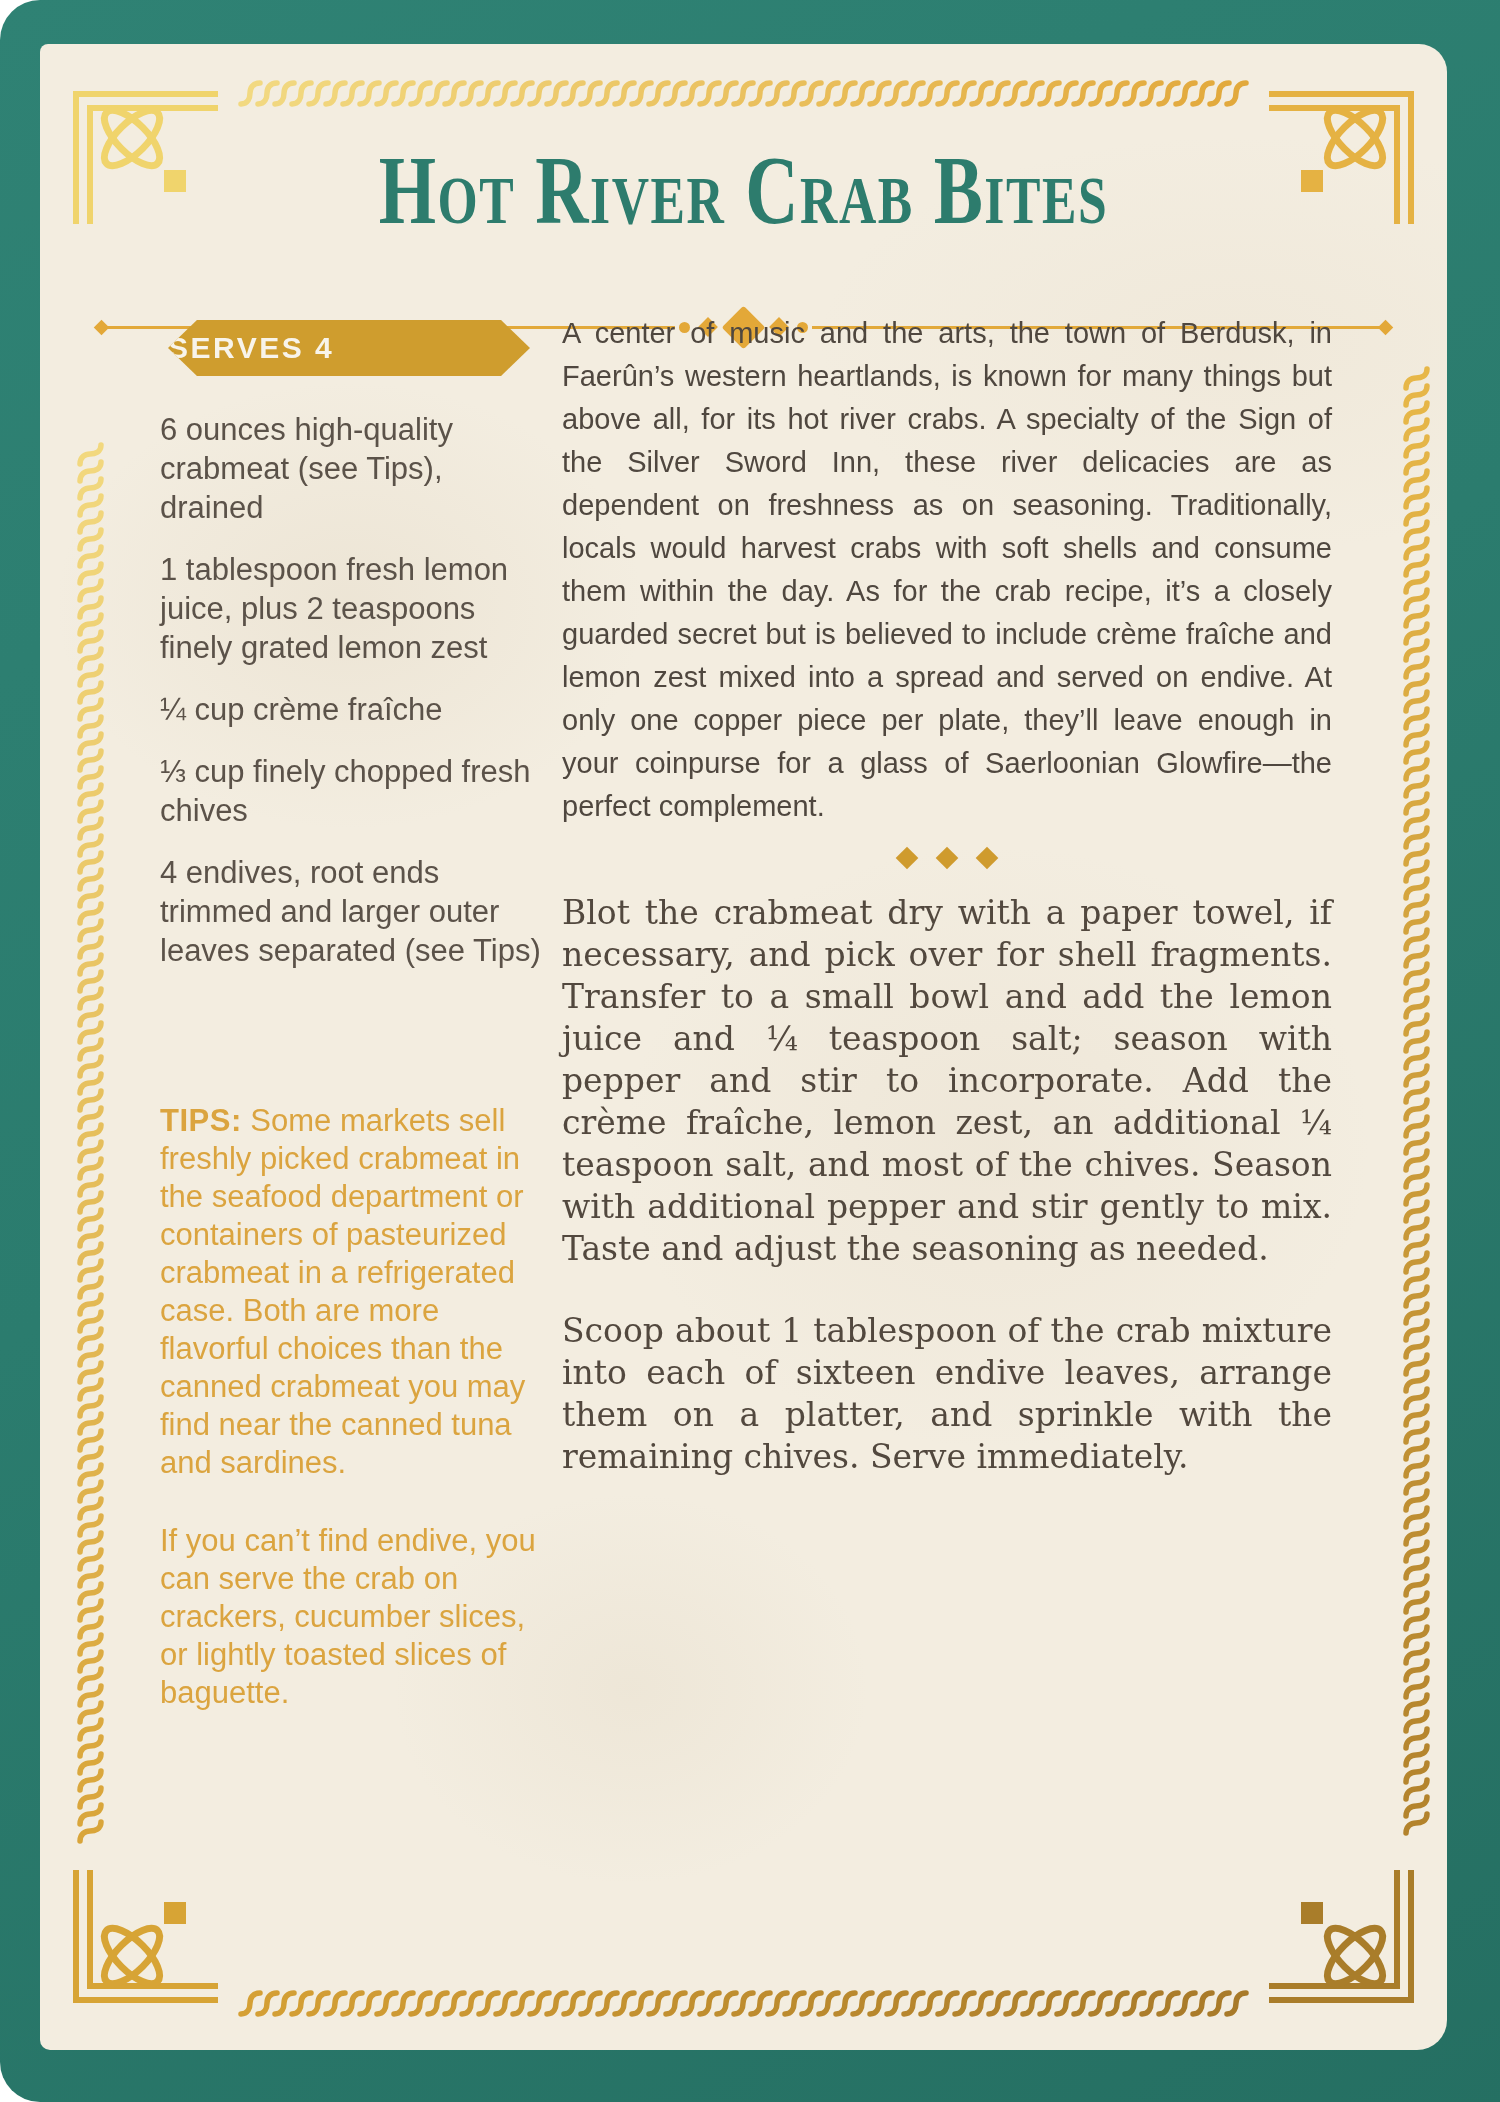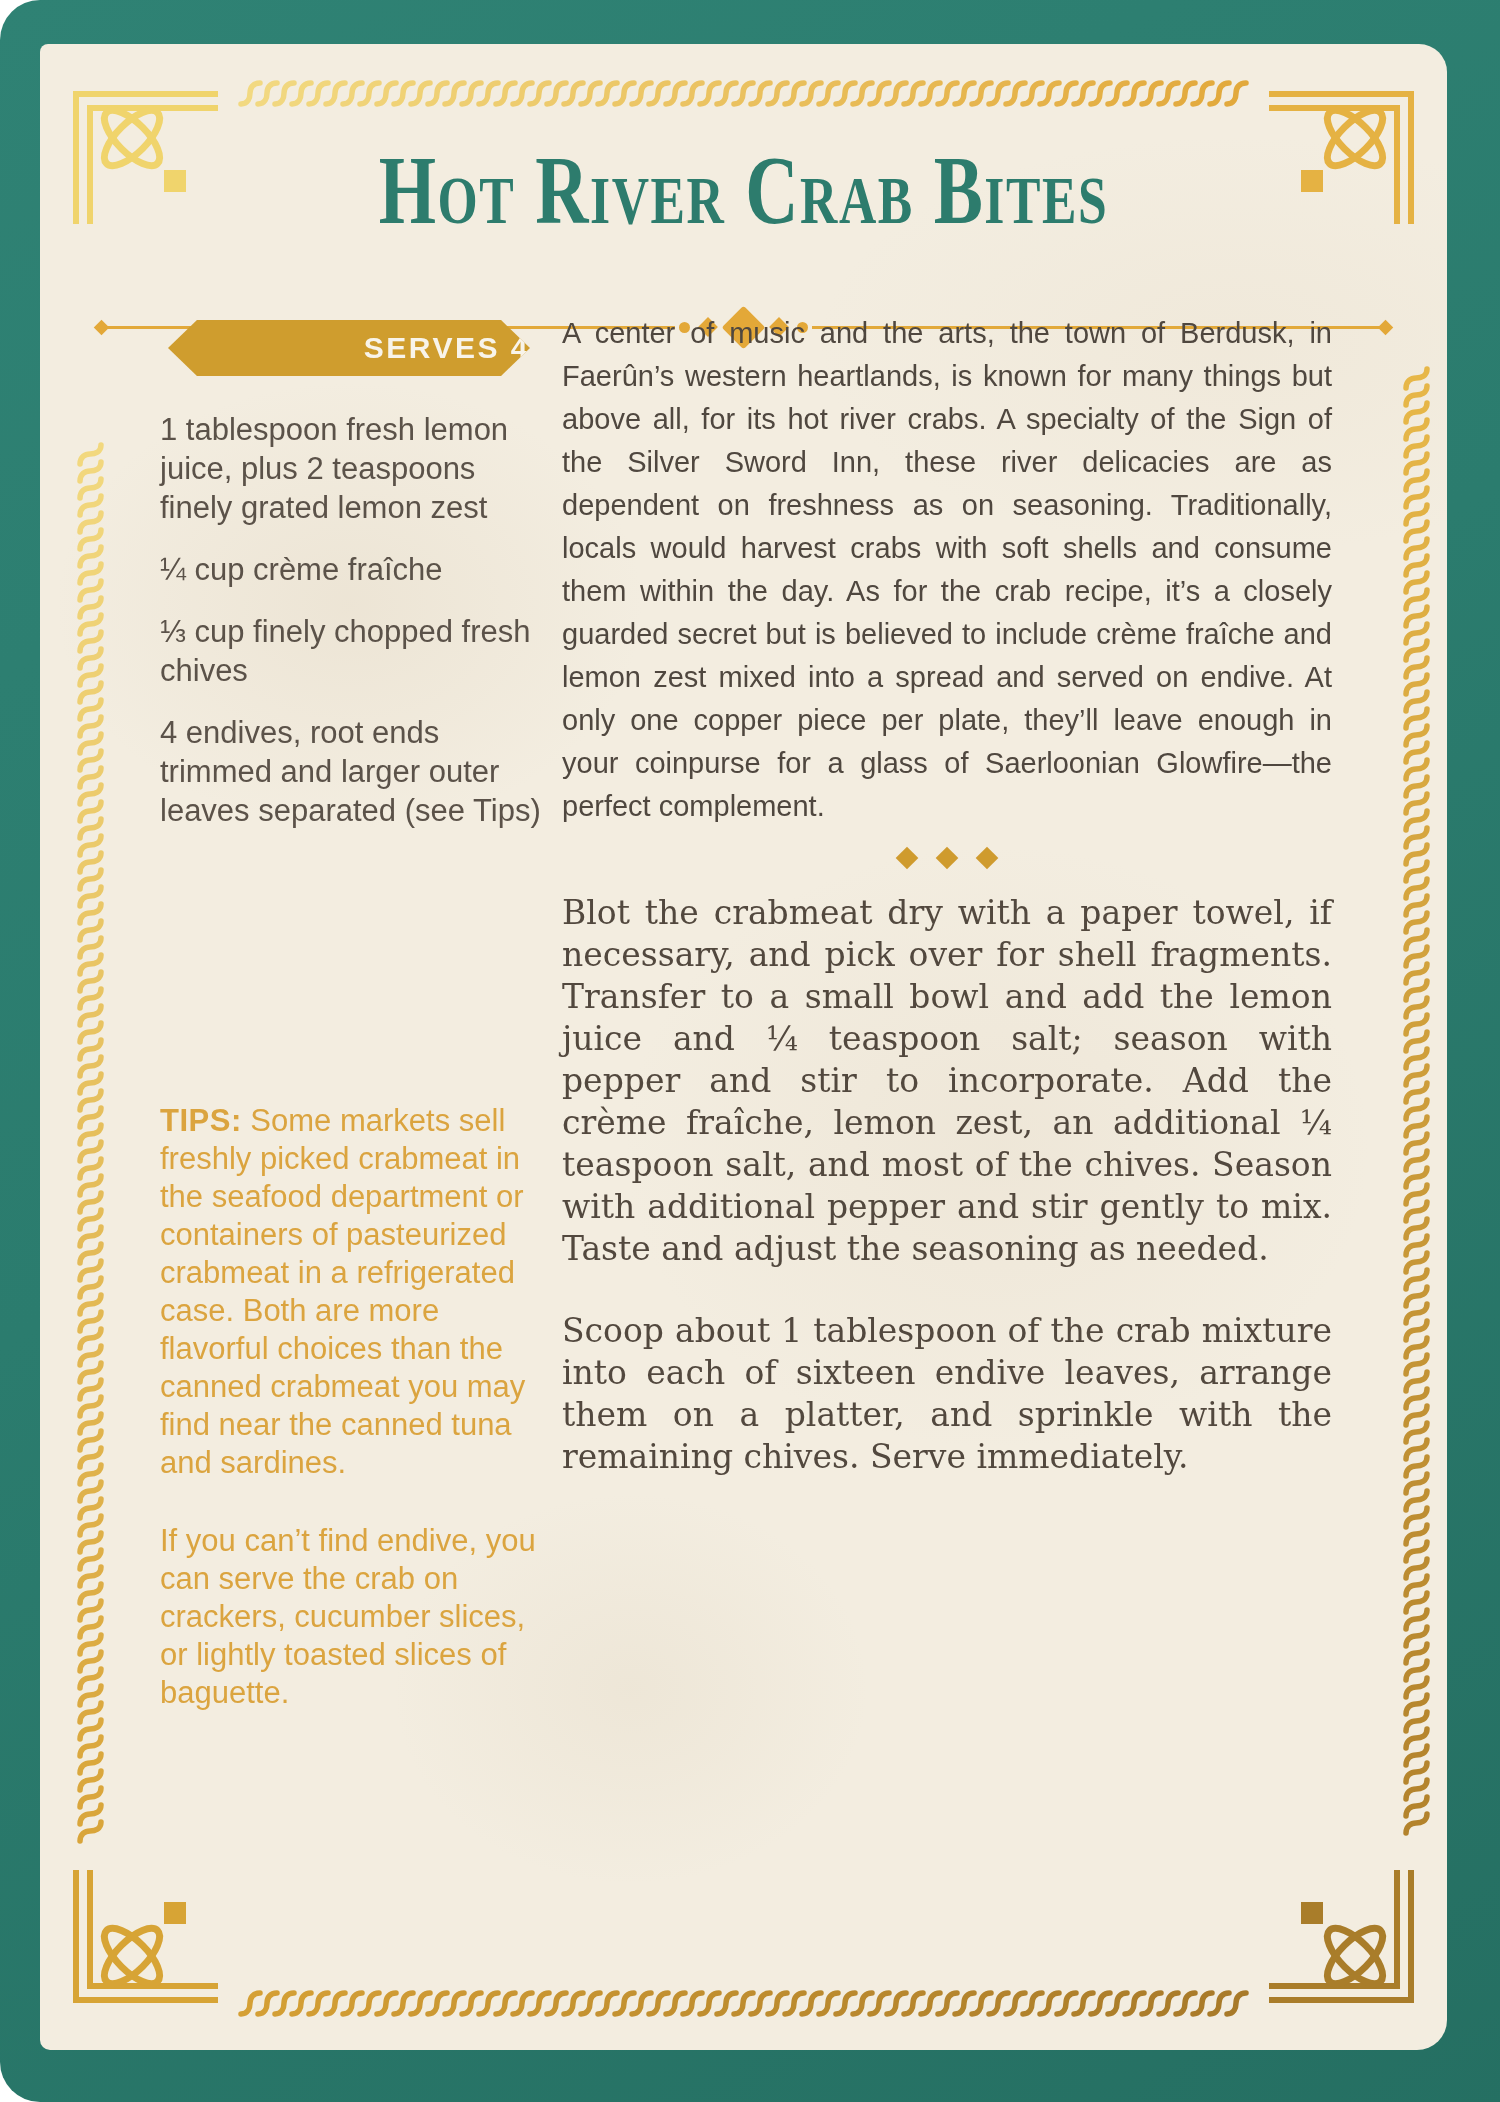--- a/index.html
+++ b/index.html
@@ -44,21 +44,21 @@
      display:flex;align-items:center;}
   .title-rule .hline{flex:1;height:3px;background:#e2a93a;}
   .dmd{background:#e3a838;transform:rotate(45deg);flex:none;}
   .dmd.end{width:11px;height:11px;}
   .dmd.s{width:14px;height:14px;margin:0 7px;}
   .dmd.l{width:31px;height:31px;margin:0 6px;border-radius:3px;}
   .dot{width:11px;height:11px;border-radius:50%;background:#e3a838;flex:none;margin:0 4px;}
 
   
   .badge{position:absolute;left:128px;top:276px;width:362px;height:56px;
-     background:#cf9d2e;display:flex;align-items:center;justify-content:flex-end;
+     background:#cf9d2e;display:flex;align-items:center;justify-content:flex-start;
      clip-path:polygon(0% 50%,8% 0%,92% 0%,100% 50%,92% 100%,8% 100%);}
   .badge span{color:#f8f4ea;font-weight:700;font-size:30px;letter-spacing:2.5px;}
   .ingredients{position:absolute;left:120px;top:366px;width:390px;}
   .ingredients p{margin:0 0 23px 0;font-size:31px;line-height:39px;color:#5b5249;}
   .tips{position:absolute;left:120px;top:1058px;width:392px;color:#dba43f;}
   .tips p{margin:0 0 40px 0;font-size:31px;line-height:38px;}
   .tips strong{font-weight:700;letter-spacing:.5px;}
 
   
   .right-col{position:absolute;left:522px;top:268px;width:770px;}
@@ -435,20 +435,21 @@
       <i class="dot"></i>
       <i class="hline"></i>
       <i class="dmd end"></i>
     </div>
 
     <div class="badge">
       <span>SERVES 4</span>
     </div>
 
     <div class="ingredients">
+      <p>6 ounces high-quality crabmeat (see Tips), drained</p>
       <p>1 tablespoon fresh lemon juice, plus 2 teaspoons finely grated lemon zest</p>
       <p>¼ cup crème fraîche</p>
       <p>⅓ cup finely chopped fresh chives</p>
       <p>4 endives, root ends trimmed and larger outer leaves separated (see Tips)</p>
     </div>
 
     <div class="tips">
       <p><strong>TIPS:</strong> <span>Some markets sell freshly picked crabmeat in the seafood department or containers of pasteurized crabmeat in a refrigerated case. Both are more flavorful choices than the canned crabmeat you may find near the canned tuna and sardines.</span></p>
       <p>If you can’t find endive, you can serve the crab on crackers, cucumber slices, or lightly toasted slices of baguette.</p>
     </div>

